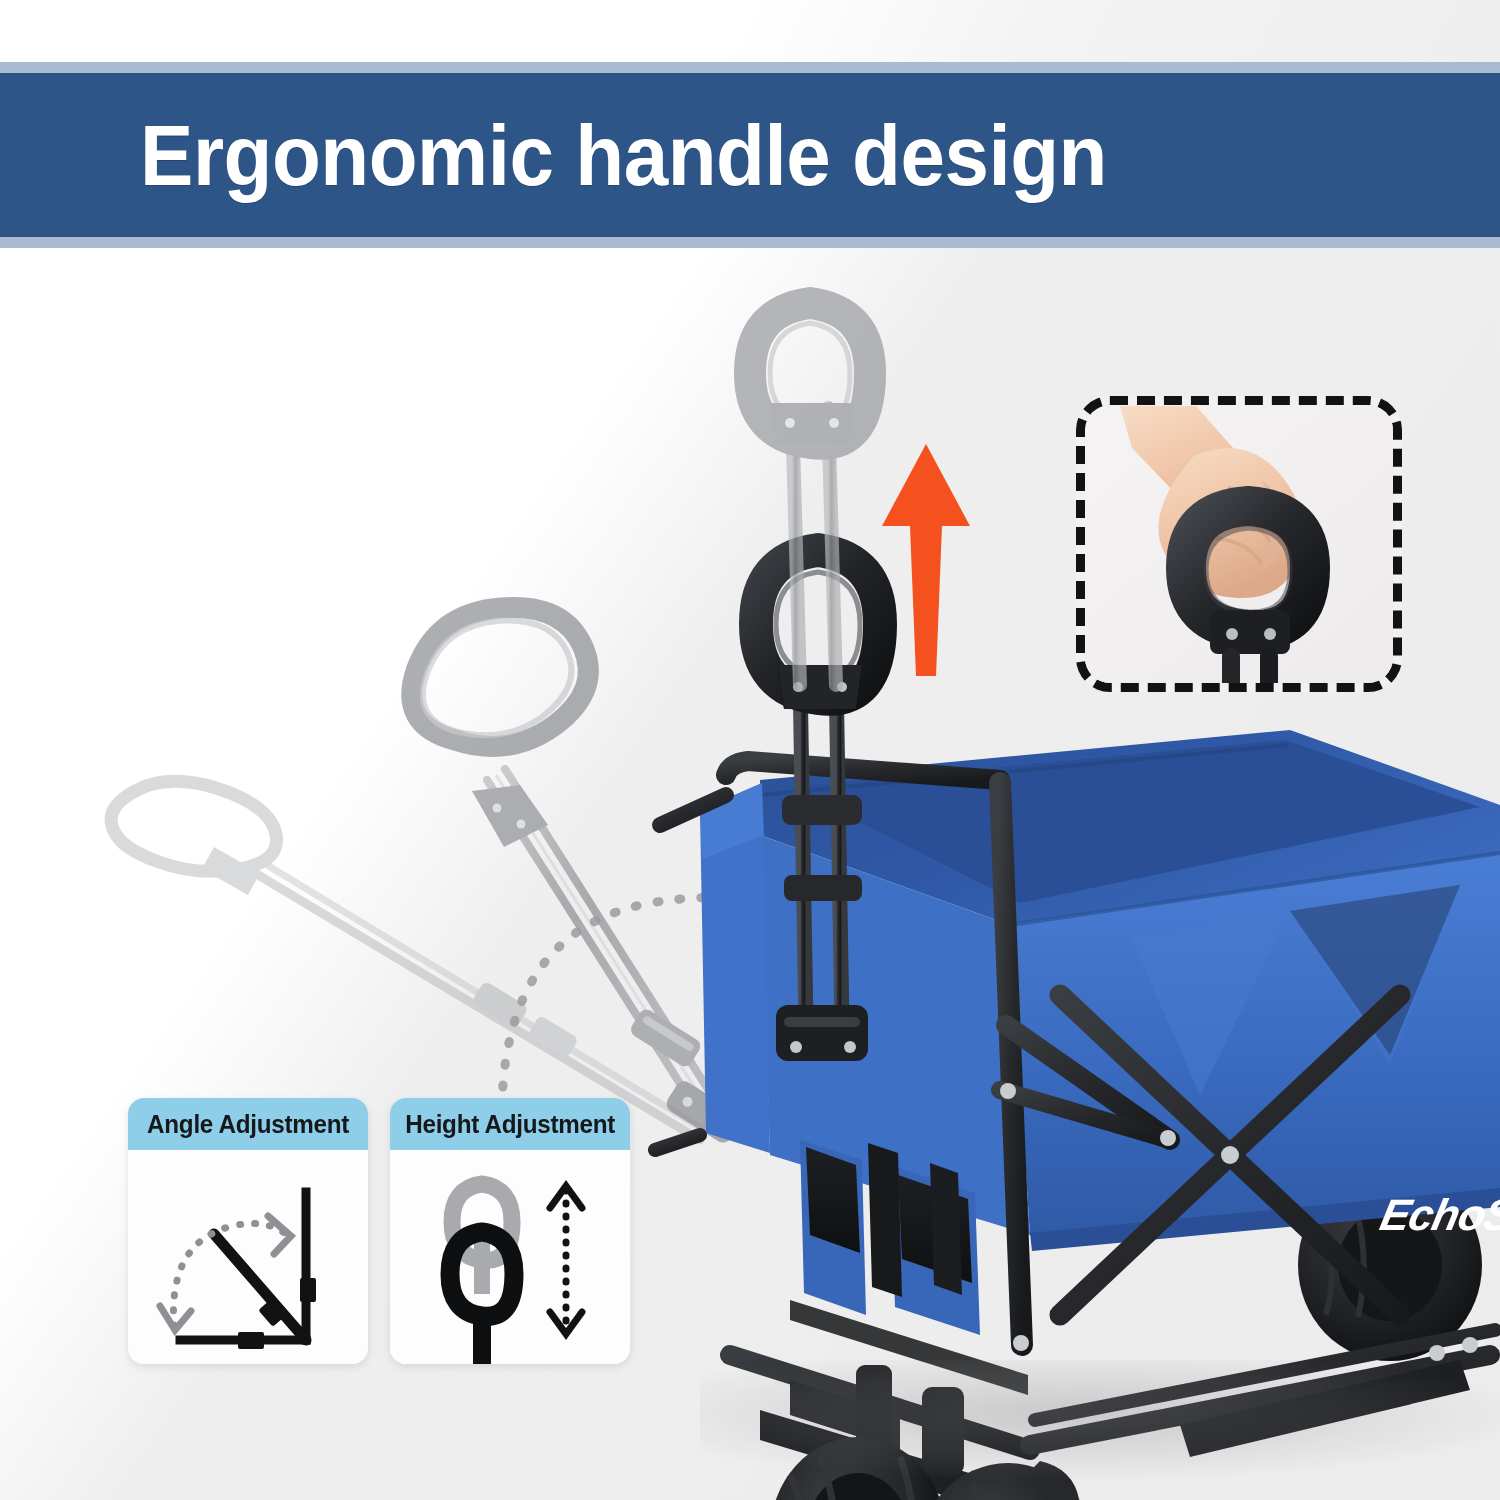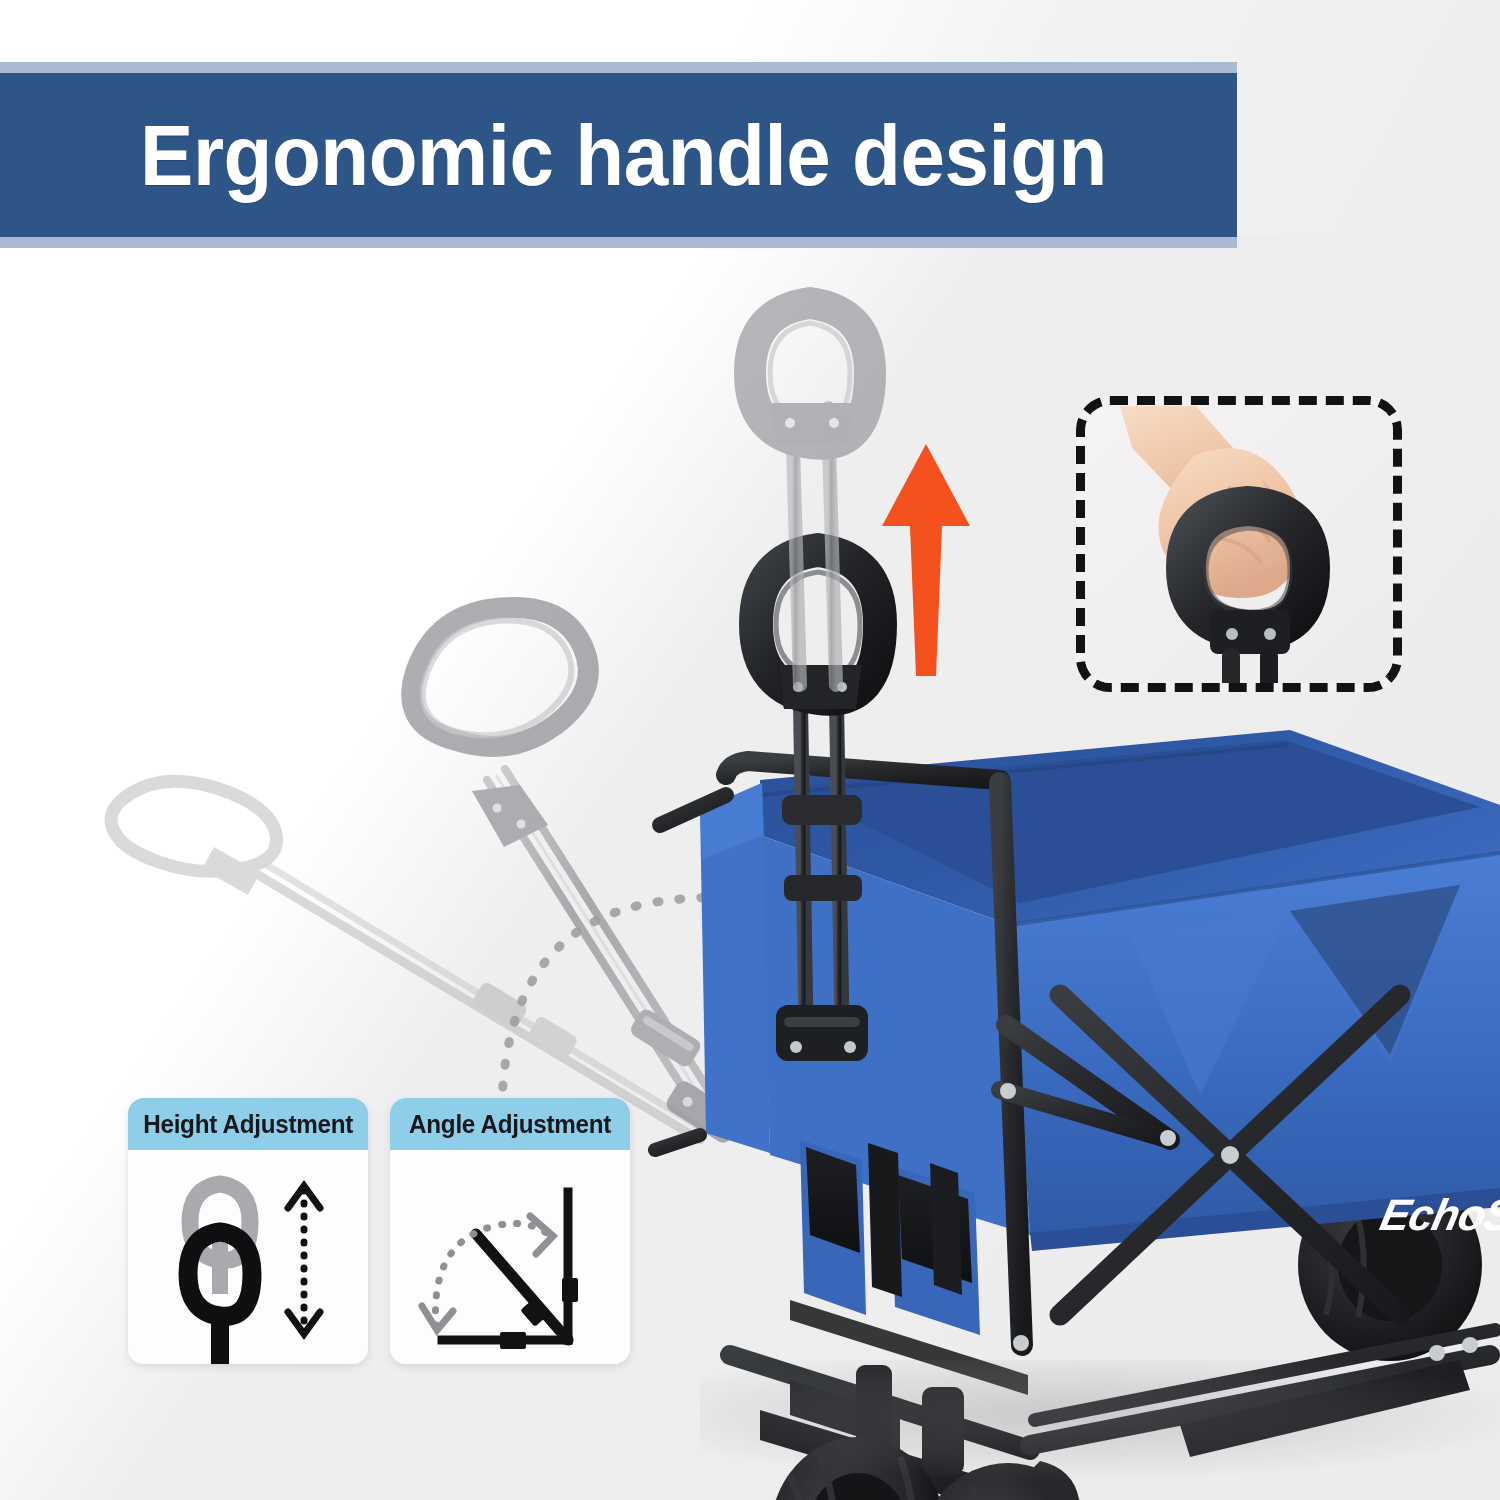--- a/index.html
+++ b/index.html
@@ -25,21 +25,21 @@
     position:absolute;left:0;top:235px;width:1500px;height:1265px;
     background:linear-gradient(125deg,rgba(255,255,255,1) 0%,rgba(255,255,255,1) 30%,rgba(238,238,238,0.95) 42%,rgba(236,236,236,0.9) 100%);
   }
   .floor-shadow{
     position:absolute;left:700px;top:1360px;width:820px;height:120px;
     background:radial-gradient(ellipse at 45% 45%,rgba(120,120,125,0.30) 0%,rgba(140,140,145,0.14) 45%,rgba(255,255,255,0) 72%);
   }
 
   
   .banner{
-    position:absolute;left:0;top:62px;width:1237px;height:186px;
+    position:absolute;left:0;top:62px;width:1500px;height:186px;
     background:#2d5587;
     border-top:11px solid #a9bad2;
     border-bottom:11px solid #a9bad2;
     box-sizing:border-box;
     display:flex;align-items:center;
   }
   .banner-title{
     color:#ffffff;
     font-size:86px;
     font-weight:bold;
@@ -416,20 +416,48 @@
         <rect x="146" y="252" width="18" height="60" rx="8" fill="#24262a"></rect>
         <rect x="184" y="252" width="18" height="60" rx="8" fill="#1b1d20"></rect>
       </g>
     </svg>
   </div>
 
   <div class="cards">
 
     <div class="card">
       <div class="card-head">
+        <span>Angle Adjustment</span>
+      </div>
+      <div class="card-body">
+        <svg width="240" height="214" viewBox="0 0 240 214" xmlns="http://www.w3.org/2000/svg">
+
+          <g stroke="#121212" stroke-width="9" fill="none" stroke-linecap="square">
+            <path d="M178 42 L178 190"></path>
+            <path d="M52 190 L178 190"></path>
+          </g>
+
+          <path d="M86 84 L178 190" stroke="#121212" stroke-width="11" fill="none" stroke-linecap="round"></path>
+
+          <rect x="134" y="152" width="22" height="20" rx="3" transform="rotate(49 145 162)" fill="#121212"></rect>
+          <rect x="172" y="128" width="16" height="24" rx="2" fill="#121212"></rect>
+          <rect x="110" y="182" width="26" height="17" rx="2" fill="#121212"></rect>
+
+          <path d="M46 176 Q40 92 104 76 Q140 68 160 86" stroke="#8e9094" stroke-width="7" fill="none" stroke-linecap="round" stroke-dasharray="1 14"></path>
+
+          <g stroke="#8e9094" stroke-width="7" fill="none" stroke-linecap="round">
+            <path d="M32 156 L47 180 L63 161"></path>
+            <path d="M140 66 L163 86 L146 104"></path>
+          </g>
+        </svg>
+      </div>
+    </div>
+
+    <div class="card">
+      <div class="card-head">
         <span>Height Adjustment</span>
       </div>
       <div class="card-body">
         <svg width="240" height="214" viewBox="0 0 240 214" xmlns="http://www.w3.org/2000/svg">
 
           <g fill="none" stroke="#a8aaae" stroke-width="17" stroke-linejoin="round">
             <path d="M92 34 q-30 4 -30 38 q0 34 30 38 q30 4 30 -38 q0 -34 -30 -38 z"></path>
           </g>
           <rect x="84" y="92" width="16" height="52" fill="#a8aaae"></rect>
 
@@ -440,45 +468,17 @@
 
           <path d="M176 40 L176 180" stroke="#121212" stroke-width="7" fill="none" stroke-linecap="round" stroke-dasharray="1 12"></path>
           <g stroke="#121212" stroke-width="7" fill="none" stroke-linecap="round">
             <path d="M160 58 L176 36 L192 58"></path>
             <path d="M160 162 L176 184 L192 162"></path>
           </g>
         </svg>
       </div>
     </div>
 
-    <div class="card">
-      <div class="card-head">
-        <span>Angle Adjustment</span>
-      </div>
-      <div class="card-body">
-        <svg width="240" height="214" viewBox="0 0 240 214" xmlns="http://www.w3.org/2000/svg">
-
-          <g stroke="#121212" stroke-width="9" fill="none" stroke-linecap="square">
-            <path d="M178 42 L178 190"></path>
-            <path d="M52 190 L178 190"></path>
-          </g>
-
-          <path d="M86 84 L178 190" stroke="#121212" stroke-width="11" fill="none" stroke-linecap="round"></path>
-
-          <rect x="134" y="152" width="22" height="20" rx="3" transform="rotate(49 145 162)" fill="#121212"></rect>
-          <rect x="172" y="128" width="16" height="24" rx="2" fill="#121212"></rect>
-          <rect x="110" y="182" width="26" height="17" rx="2" fill="#121212"></rect>
-
-          <path d="M46 176 Q40 92 104 76 Q140 68 160 86" stroke="#8e9094" stroke-width="7" fill="none" stroke-linecap="round" stroke-dasharray="1 14"></path>
-
-          <g stroke="#8e9094" stroke-width="7" fill="none" stroke-linecap="round">
-            <path d="M32 156 L47 180 L63 161"></path>
-            <path d="M140 66 L163 86 L146 104"></path>
-          </g>
-        </svg>
-      </div>
-    </div>
-
   </div>
 
   <div class="floor-shadow"></div>
 
 </div>
 
 </body></html>

